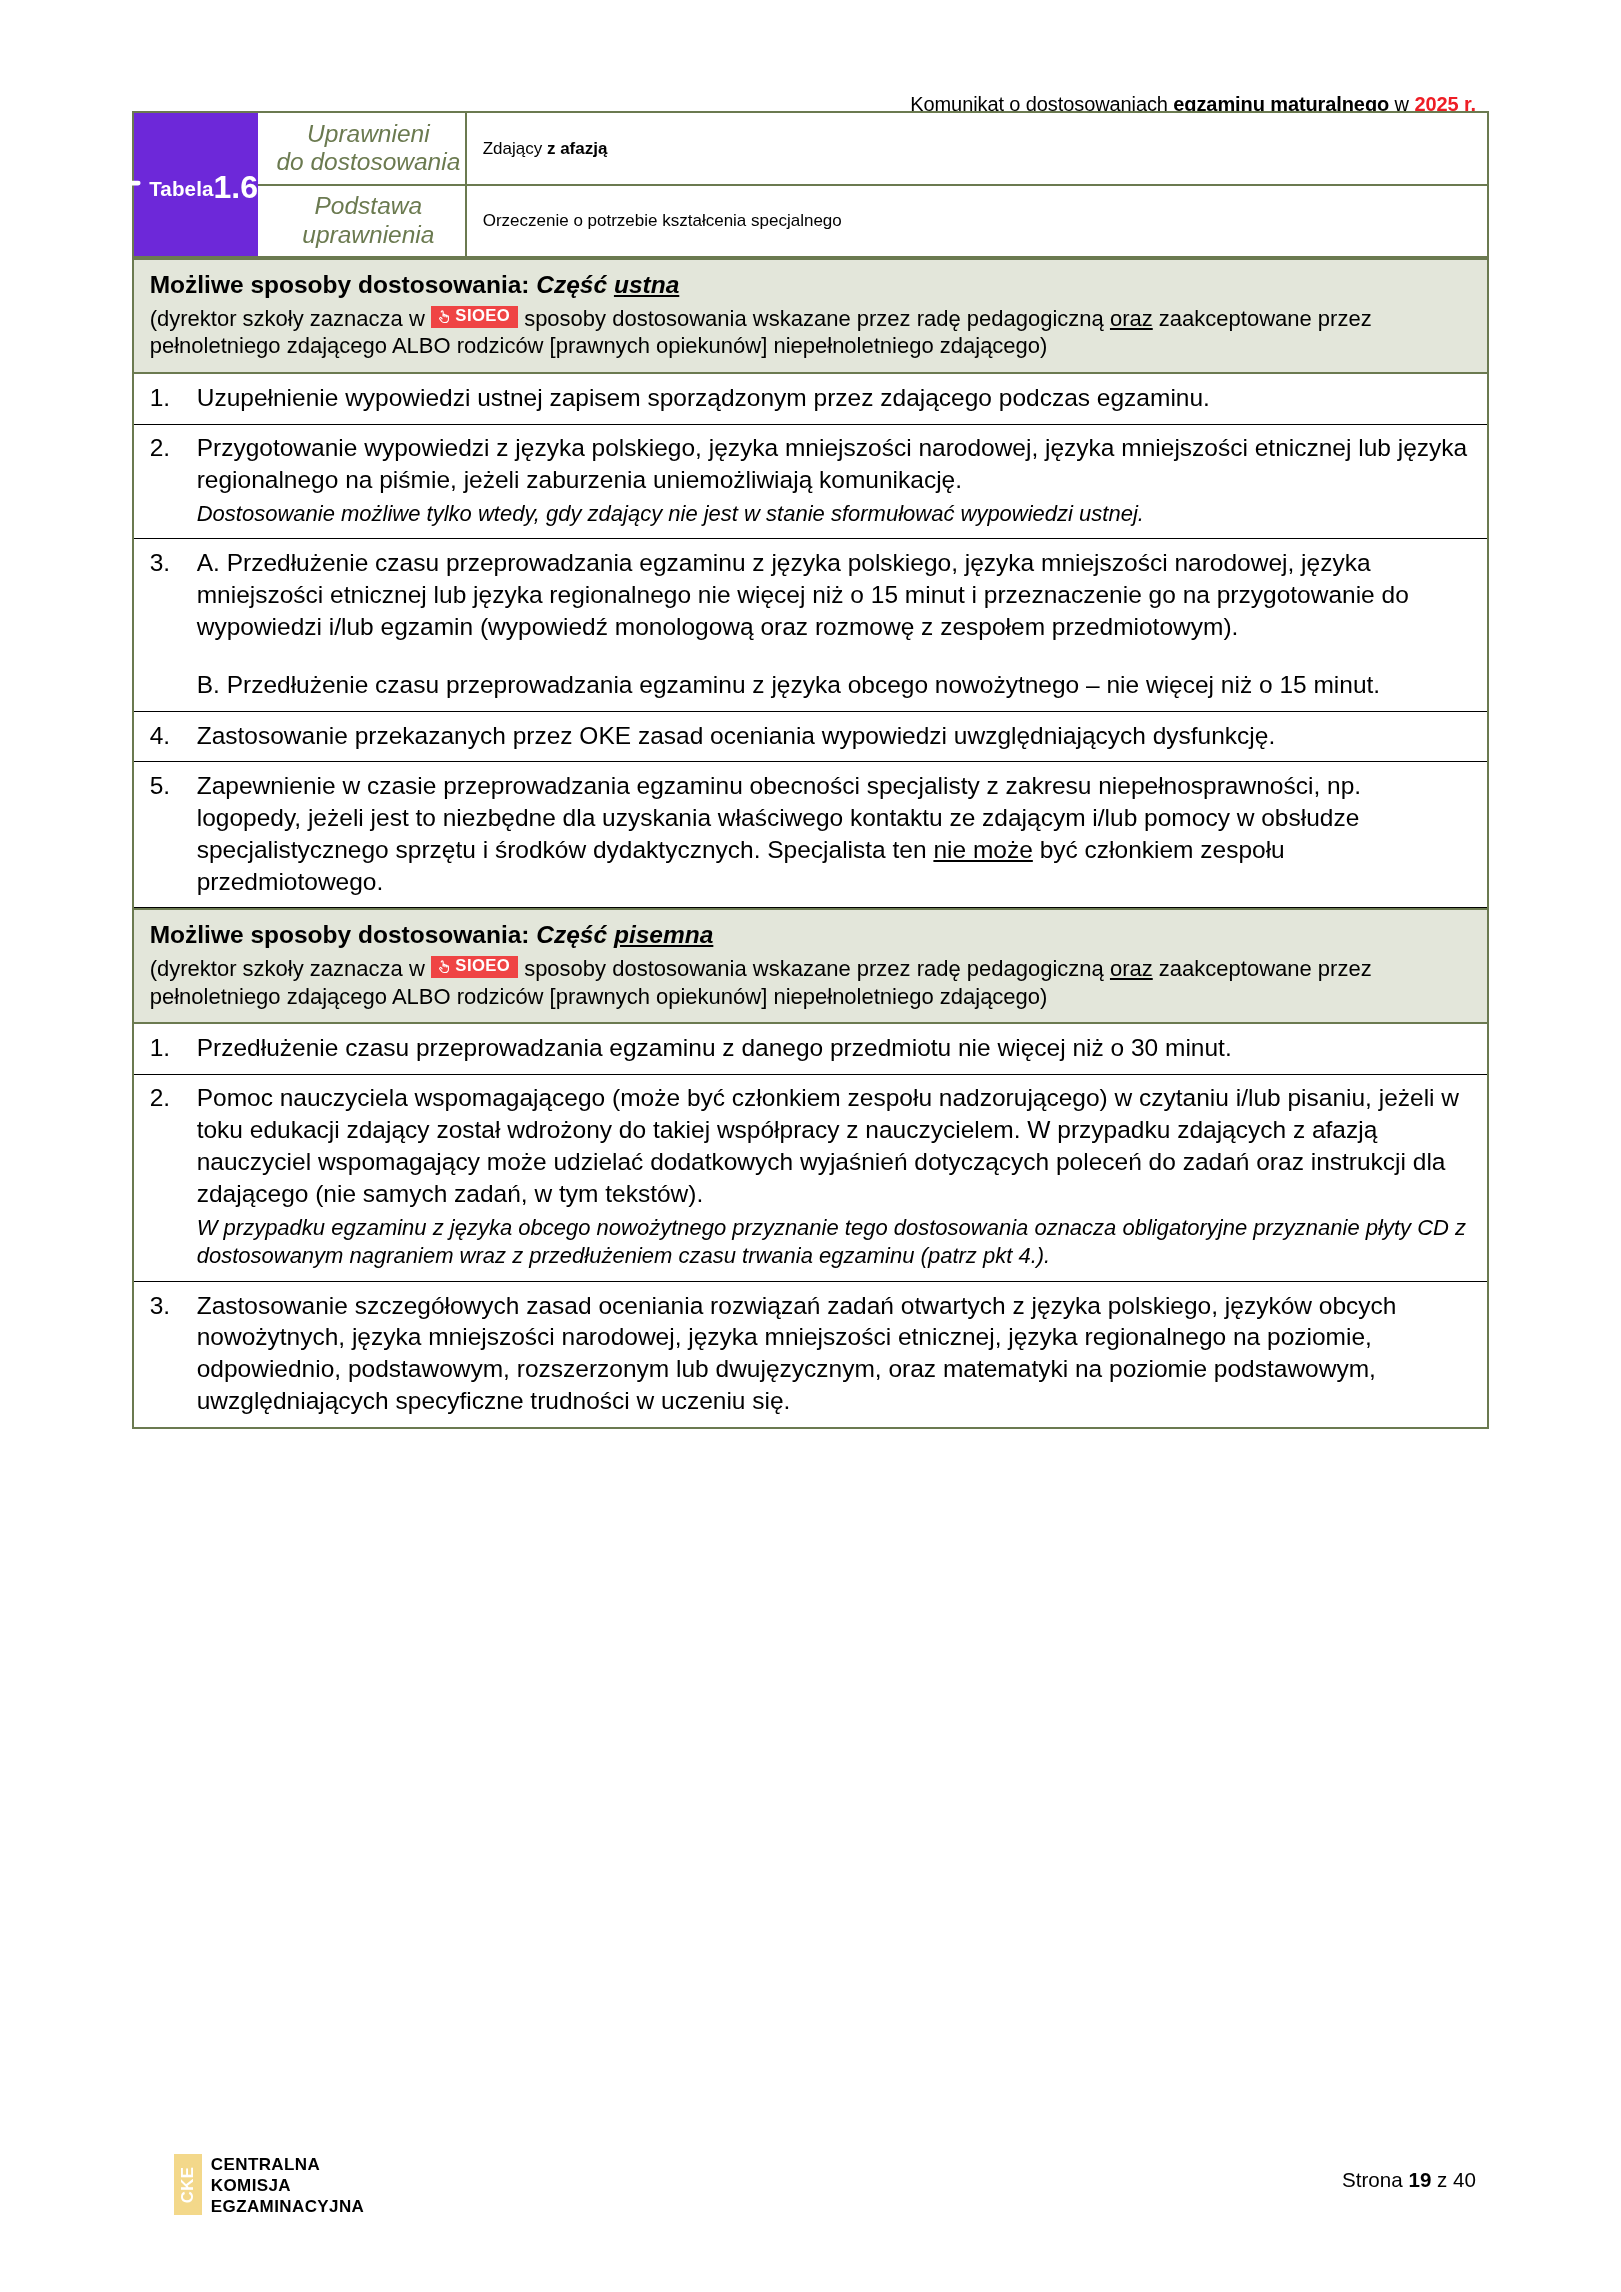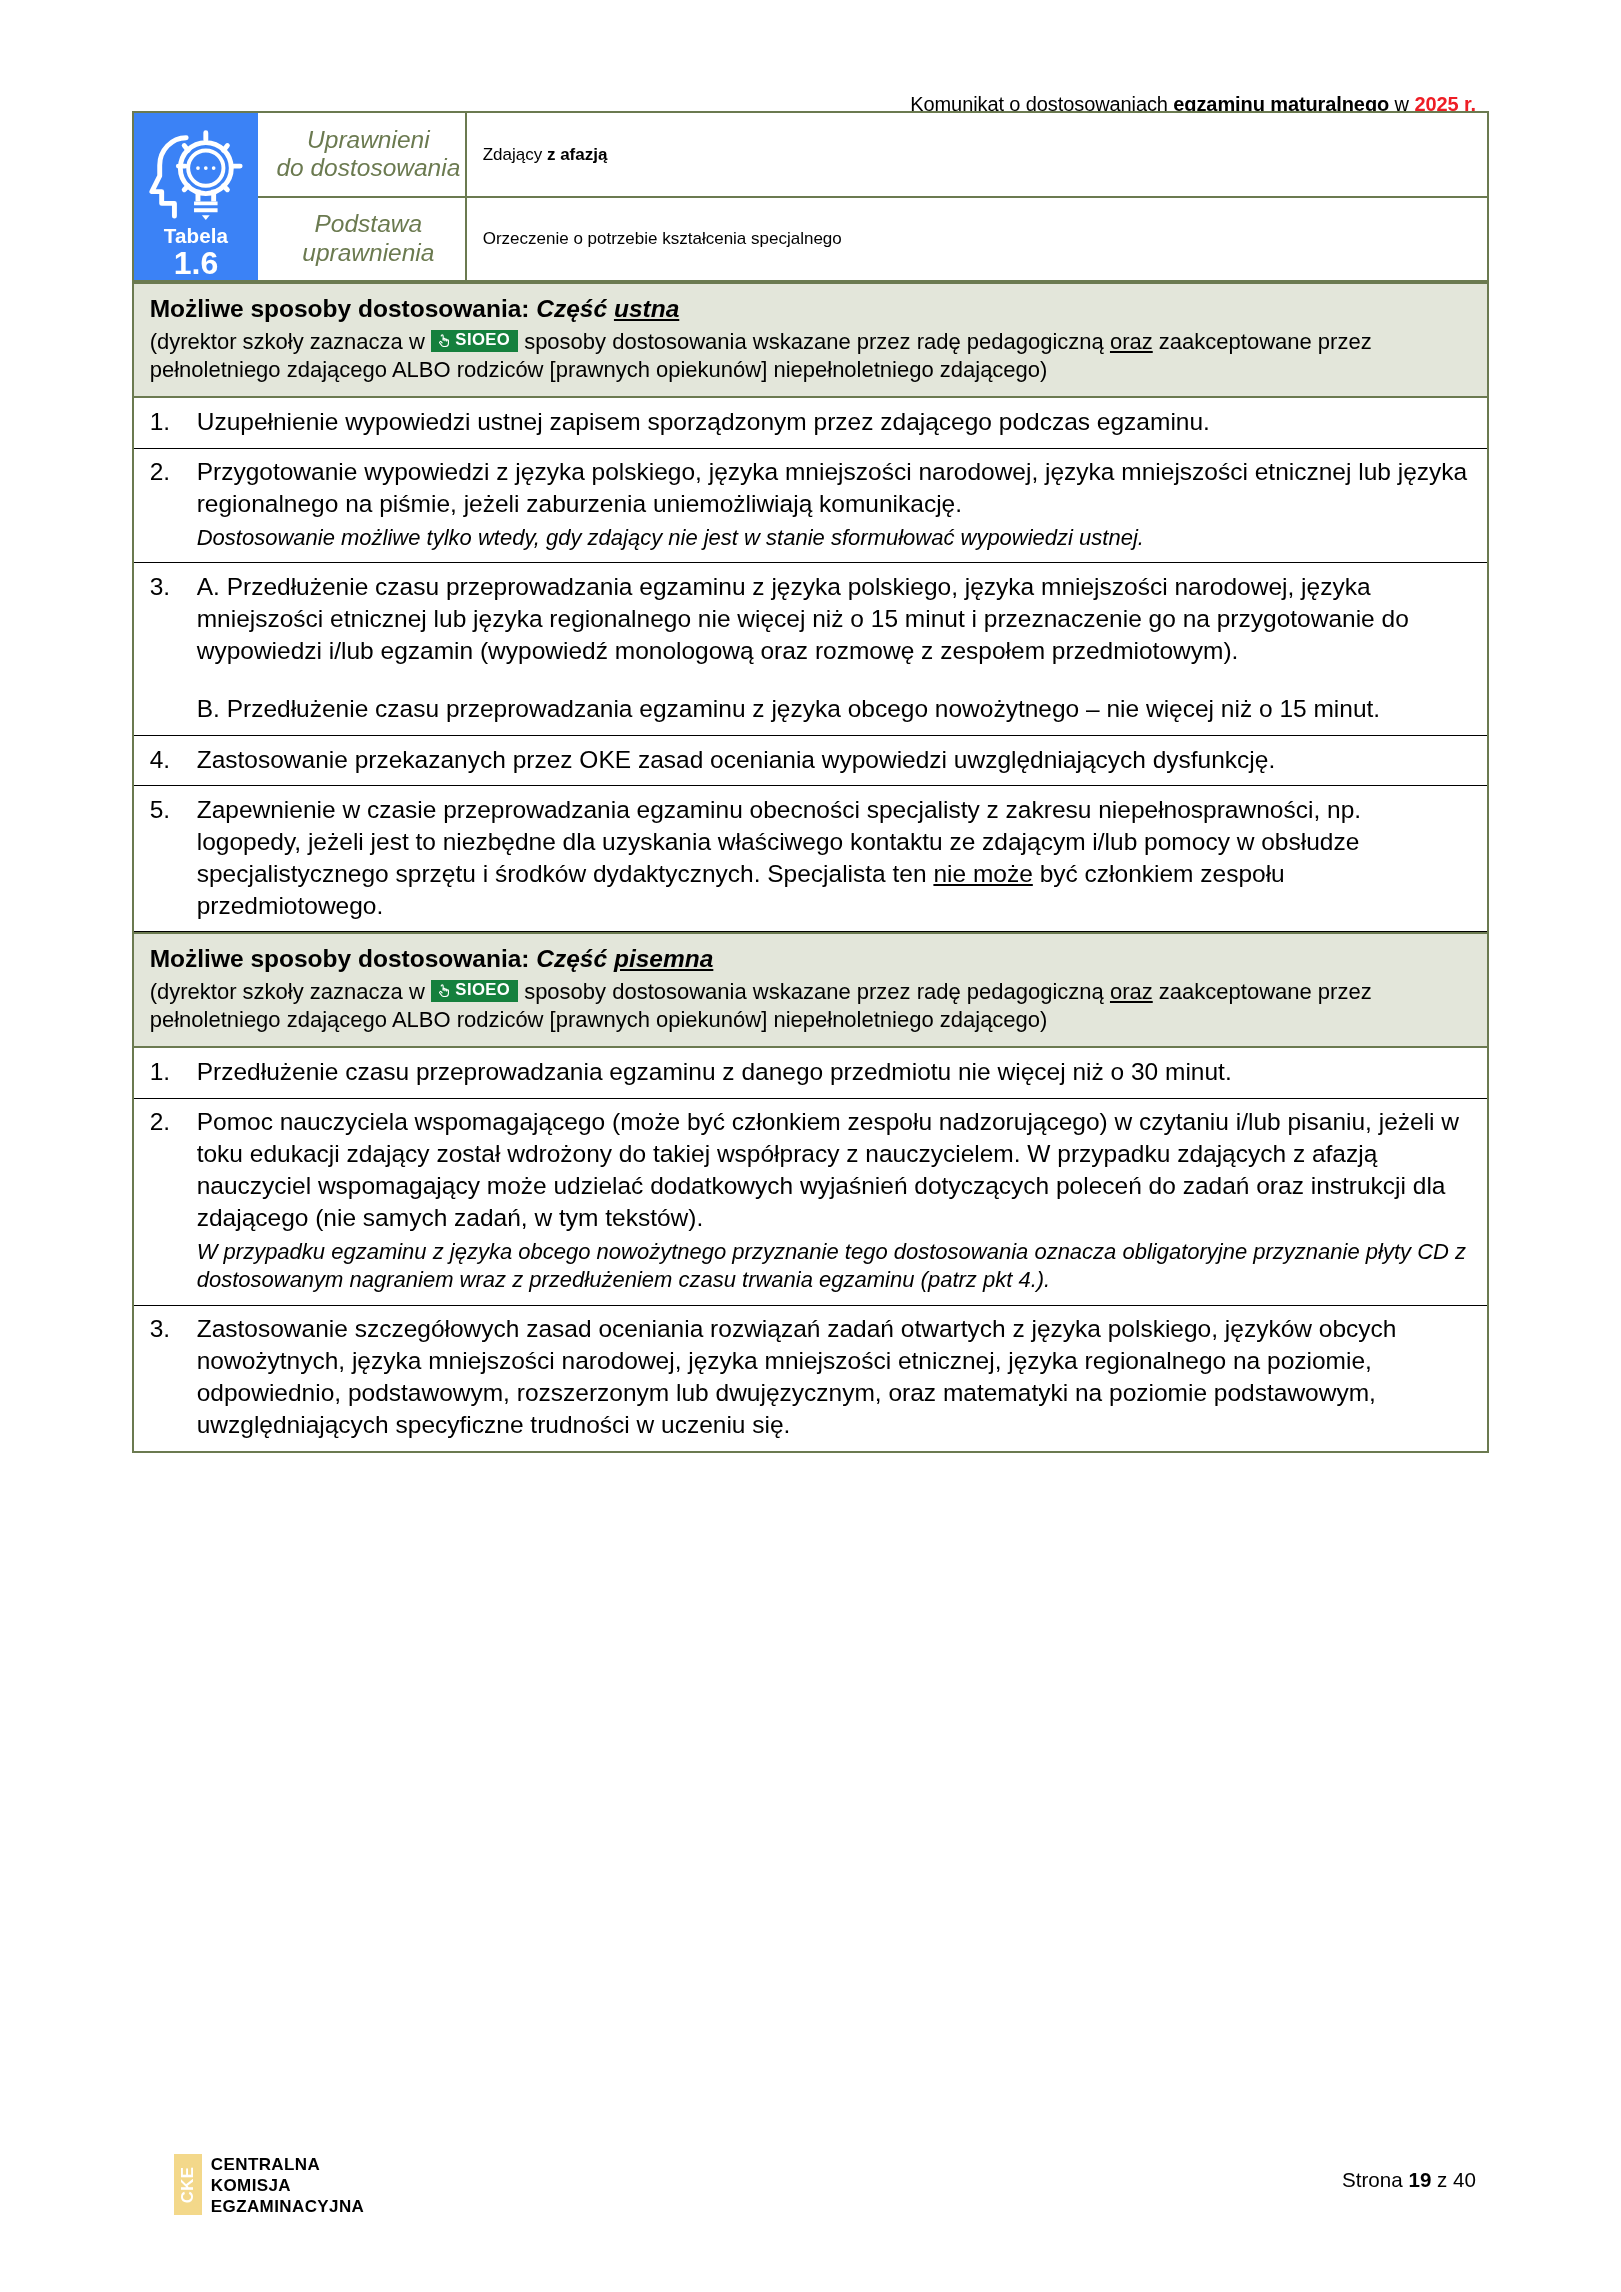--- a/index.html
+++ b/index.html
@@ -47,26 +47,26 @@
   }
 
   
   .meta {
     display: flex;
     border-bottom: 2px solid #6b7a50;
   }
   .meta-icon {
     width: 124px;
     flex: 0 0 124px;
-    background: #3b82f6;
+    background: #6d28d9;
     color: #ffffff;
     display: flex;
-    flex-direction: column;
+    flex-direction: row;
     align-items: center;
-    justify-content: flex-start;
+    justify-content: flex-end;
     padding-top: 5.9px;
     box-sizing: border-box;
   }
   .meta-icon svg { display:block; margin-top: 2px; }
   .meta-icon .t-lab {
     font-size: 20.6px;
     font-weight: bold;
     line-height: 1.05;
     margin-top: 2px;
     letter-spacing: 0.1px;
@@ -126,21 +126,21 @@
   .band-note {
     font-size: 22px;
     line-height: 1.27;
   }
   .band-note u { text-decoration: underline; }
 
   .sioeo {
     display: inline-flex;
     align-items: center;
     gap: 4.9px;
-    background: #15803d;
+    background: #ef4444;
     color: #fff;
     font-size: 16.7px;
     font-weight: bold;
     letter-spacing: 0.4px;
     padding: 2px 7.8px 2.9px 5.9px;
     vertical-align: 2px;
     line-height: 1;
   }
   .sioeo svg { display: block; }
 

